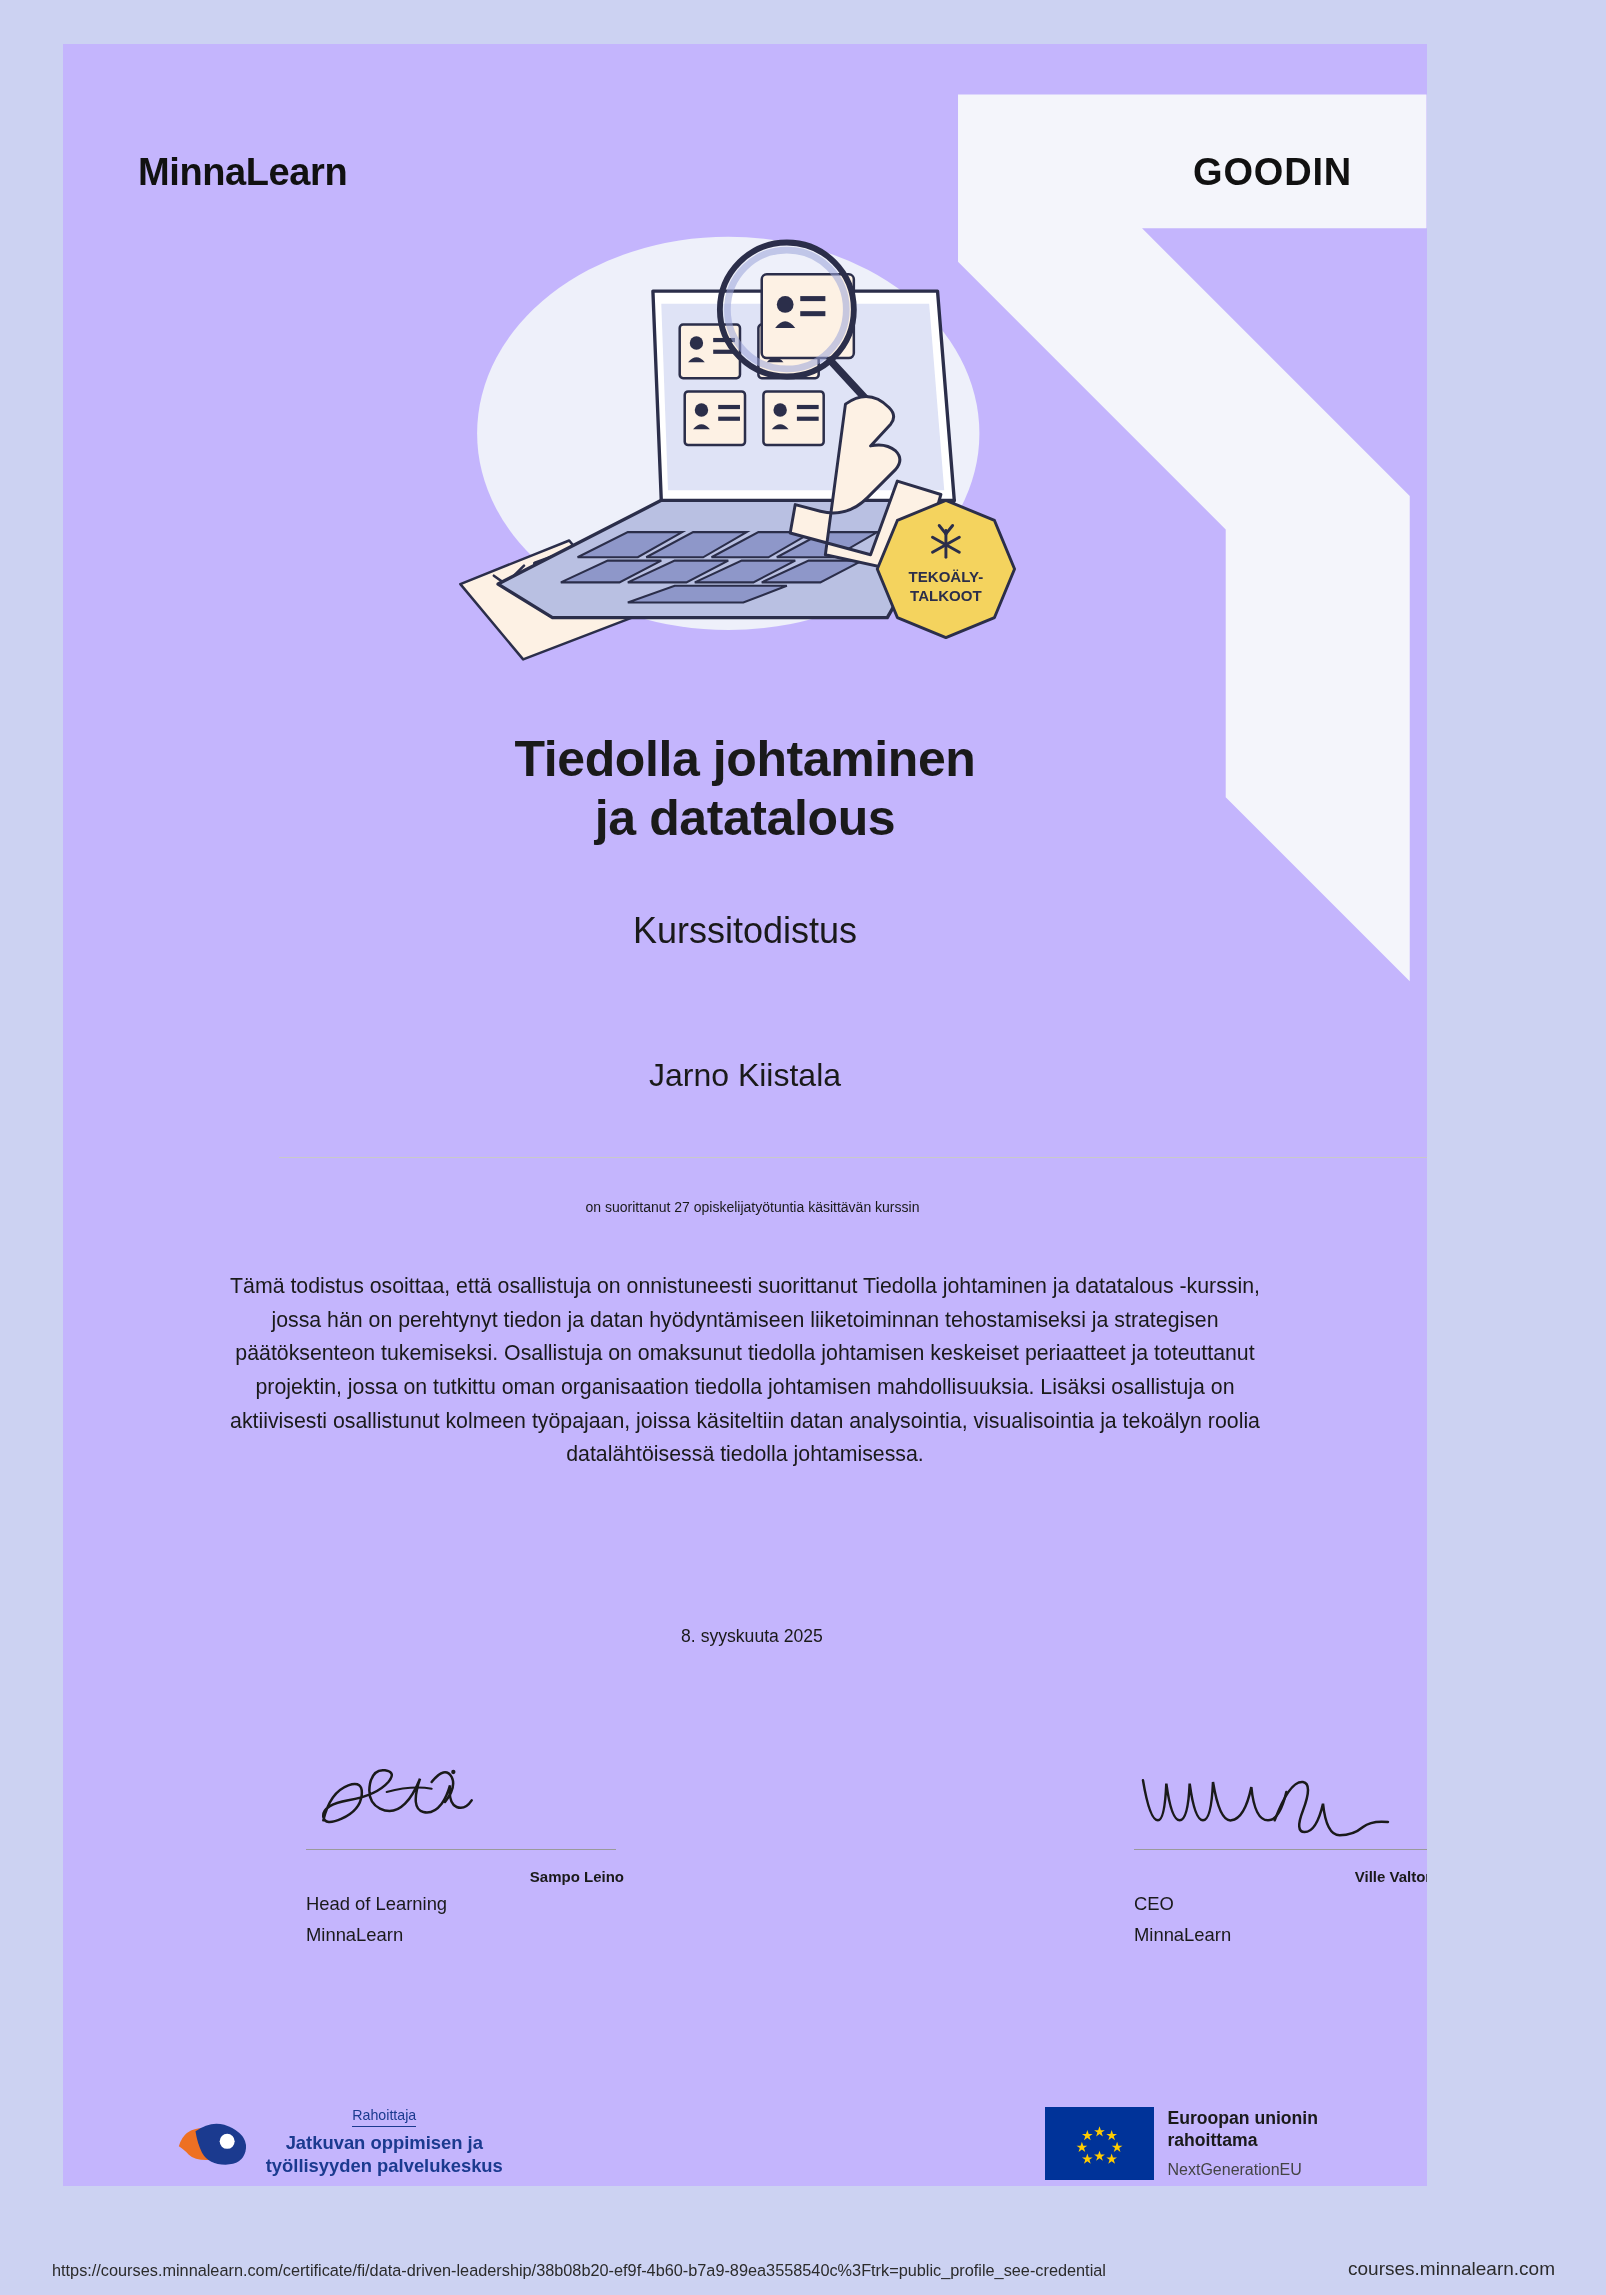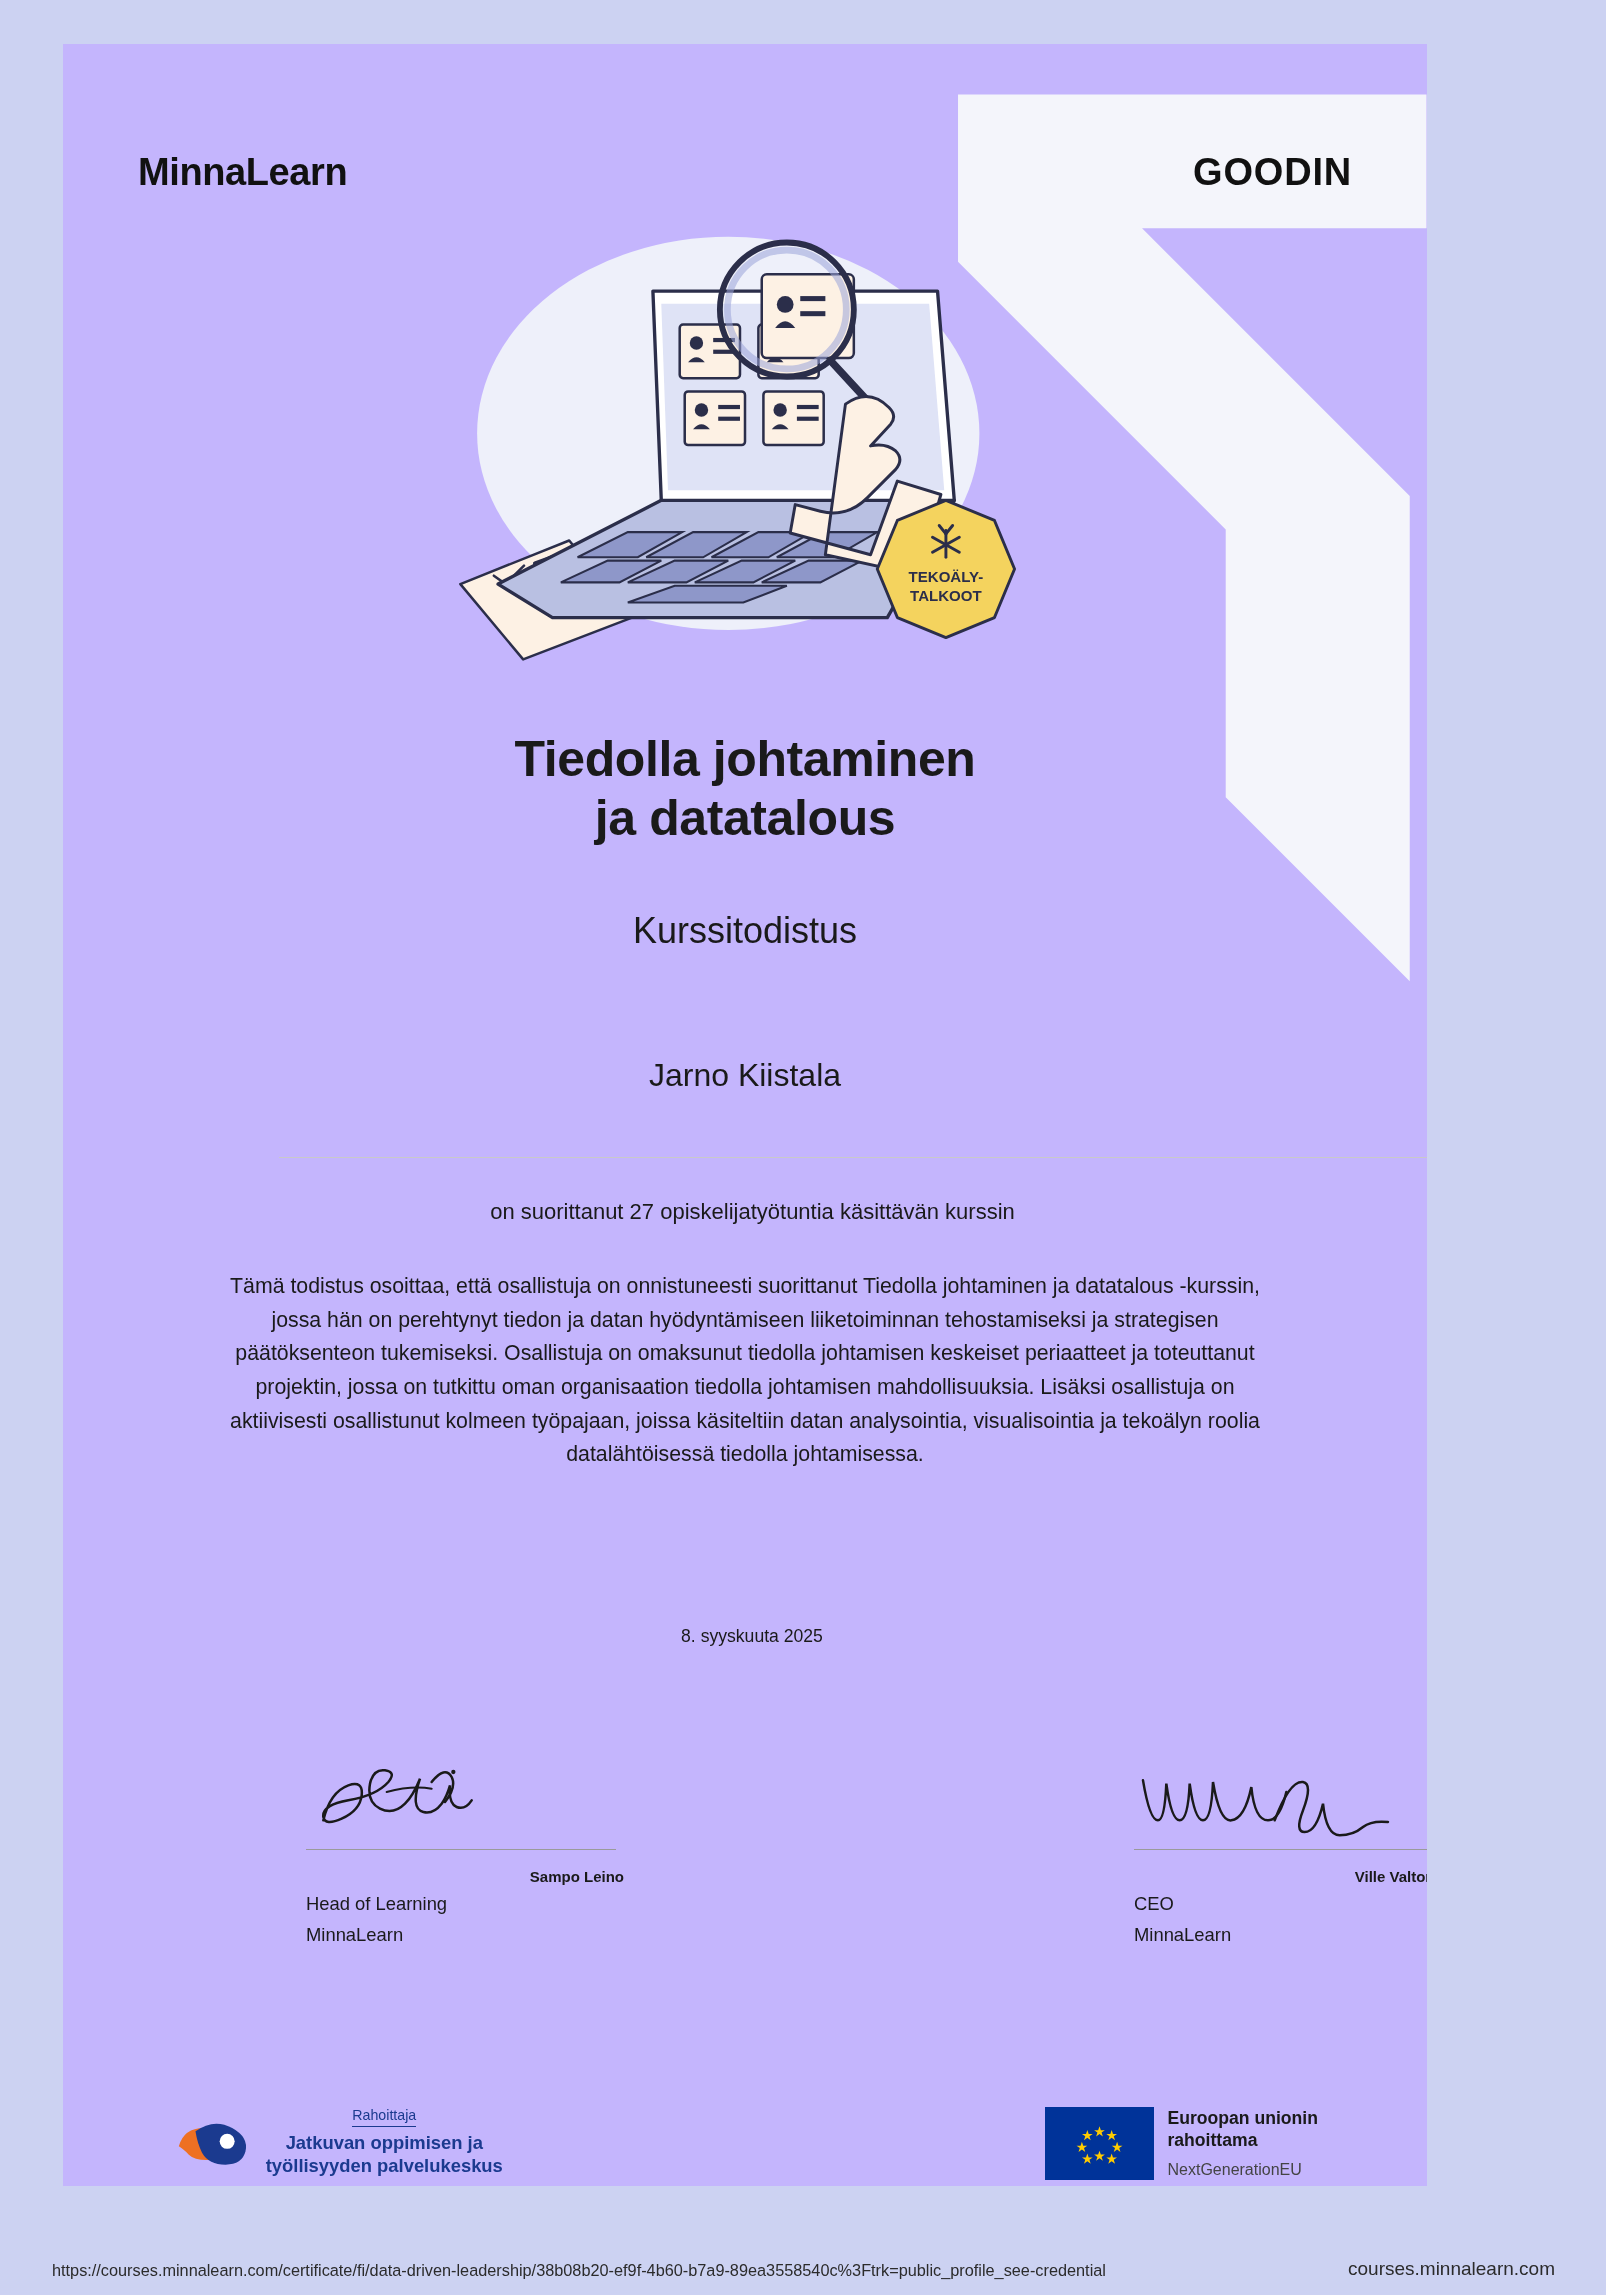--- a/index.html
+++ b/index.html
@@ -110,21 +110,21 @@
     left: 216px;
     width: 1157px;
     height: 0.8px;
     background: #c9c9c9;
   }
   .hours {
     position: absolute;
     top: 1155px;
     left: 0; right: 0;
     text-align: center;
-    font-size: 22px;
+    font-size: 14px;
     color: #1a1a1a;
     padding-left: 15px;
   }
   .body-text {
     position: absolute;
     top: 1226px;
     left: 50%;
     transform: translateX(-50%);
     width: 1038px;
     text-align: center;

